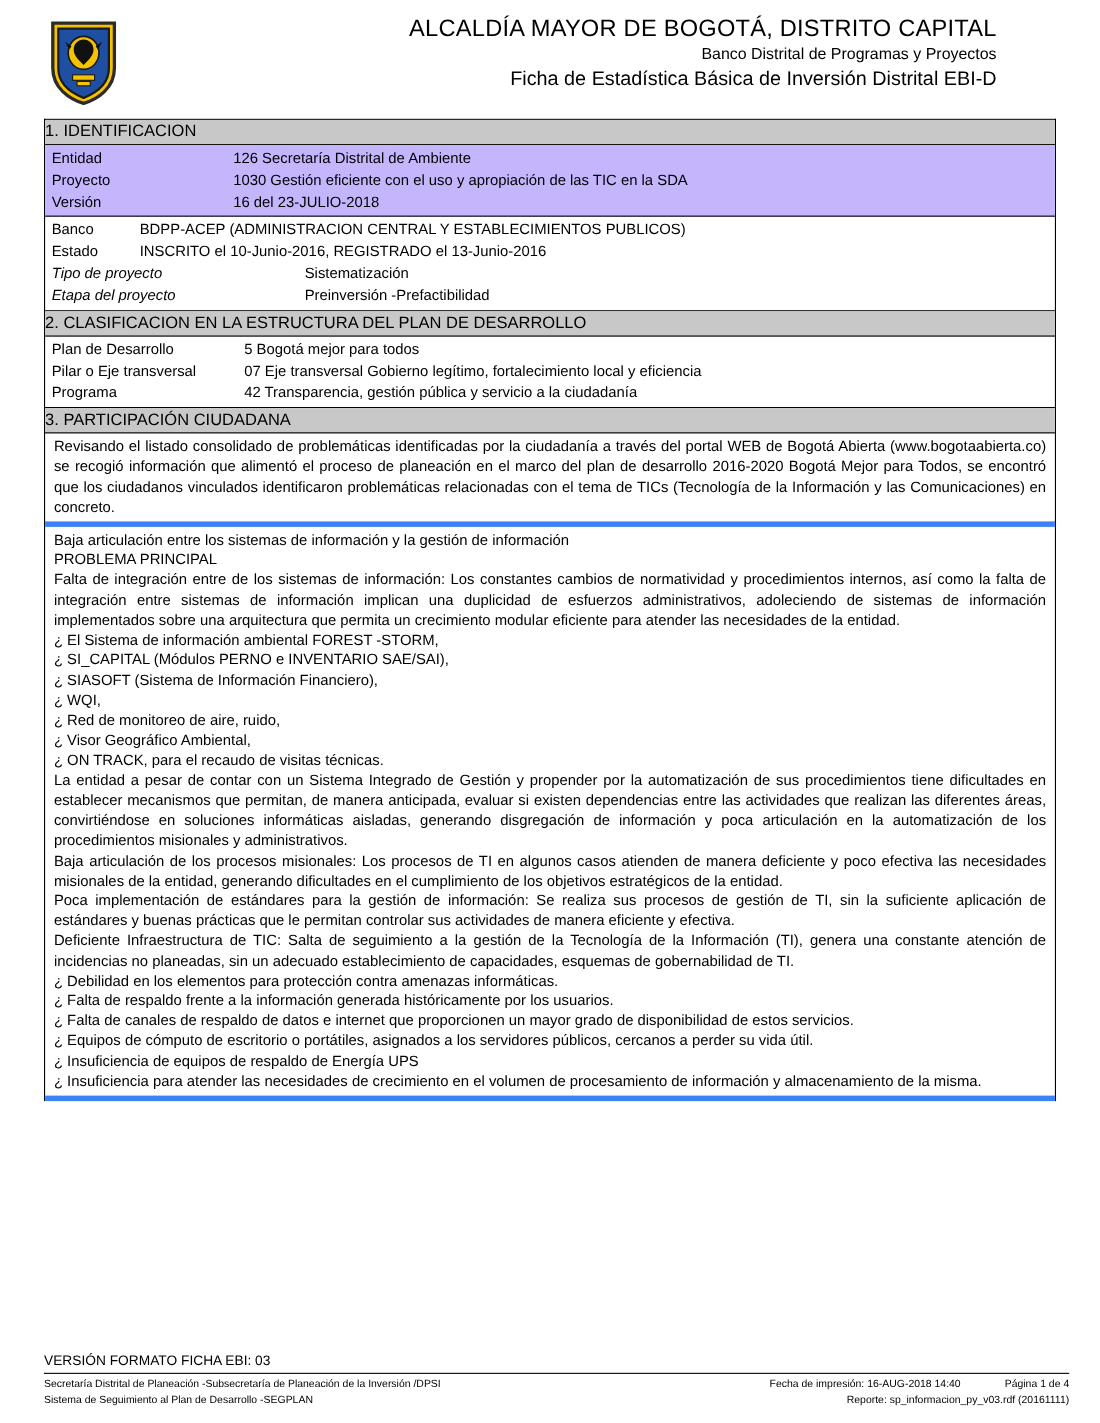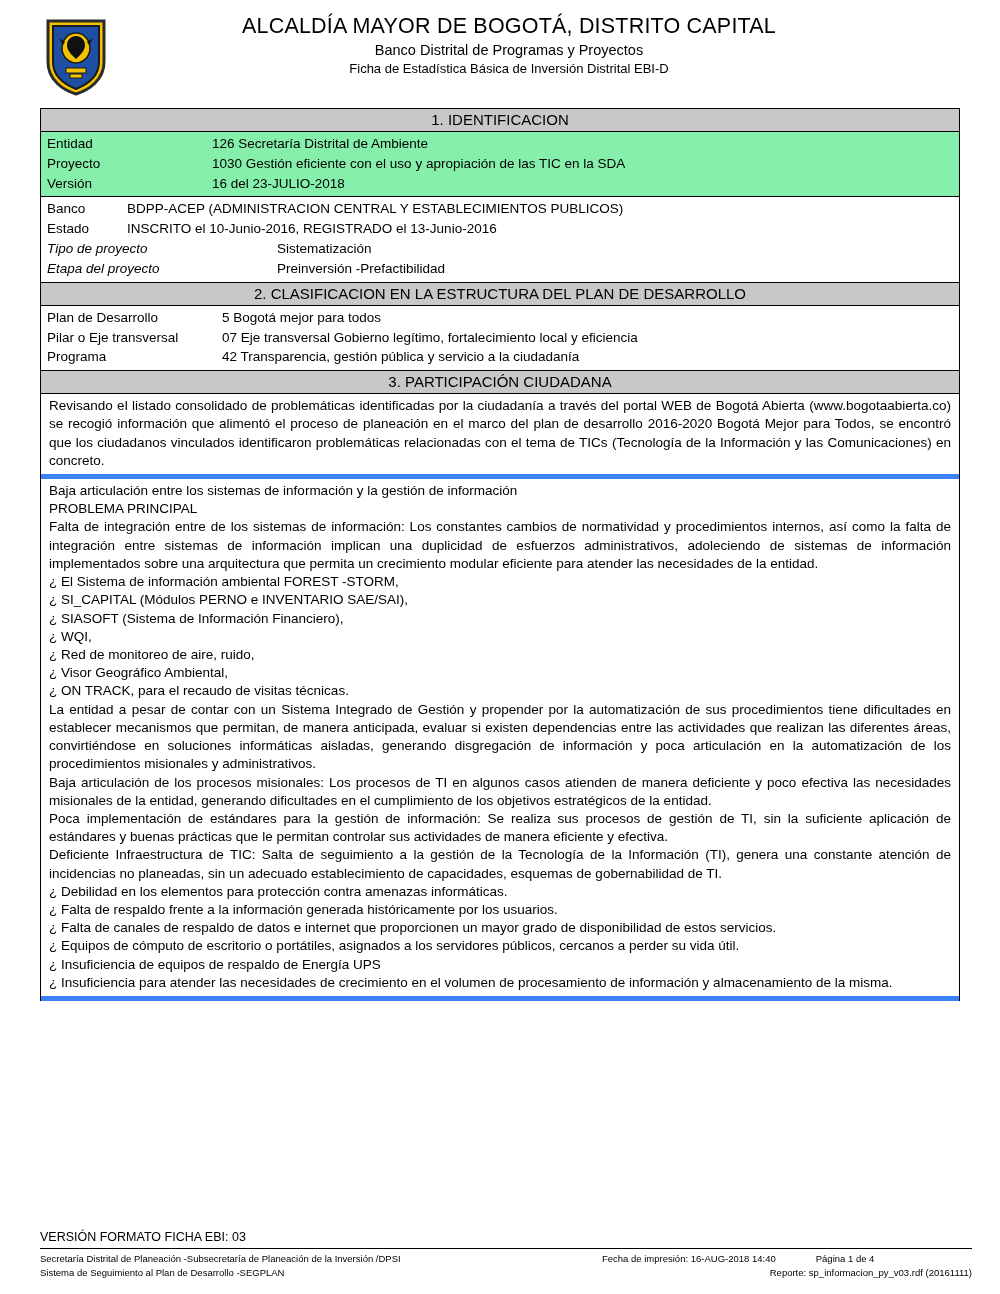--- a/index.html
+++ b/index.html
@@ -30,58 +30,57 @@
   }
   .crest {
     width: 72px;
     flex: 0 0 72px;
     display: flex;
     justify-content: center;
     padding-top: 4px;
   }
   .header-text {
     flex: 1;
-    text-align: center;
+    text-align: right;
     padding-right: 50px;
   }
   .header-title {
     font-size: 21.5px;
     letter-spacing: 0.2px;
     line-height: 1.15;
     white-space: nowrap;
   }
   .header-sub1 {
     font-size: 14.5px;
     margin-top: 3px;
   }
   .header-sub2 {
-    font-size: 13px;
+    font-size: 18px;
     margin-top: 3px;
   }
   
   .tbl {
     margin: 6px 40px 0 40px;
     border: 1px solid #000;
     border-bottom: none;
     box-sizing: border-box;
     width: 920px;
   }
   .sec-head {
     background: #c8c8c8;
-    text-align: center;
     font-size: 15px;
     border-bottom: 1px solid #000;
     padding: 2px 0 3px 0;
   }
   .band {
     border-bottom: 1px solid #000;
     padding: 2px 0 3px 0;
   }
   .band.shade {
-    background: #86efac;
+    background: #c4b5fd;
   }
   .row {
     display: flex;
     padding: 1px 6px;
     line-height: 1.32;
   }
   .lbl {
     flex: 0 0 165px;
   }
   .lbl.wide {
@@ -128,21 +127,21 @@
   .footer-left {
     flex: 1 1 auto;
   }
   .footer-right {
     flex: 0 0 auto;
     text-align: left;
     min-width: 370px;
   }
   .fr-row {
     display: flex;
-    justify-content: flex-start;
+    justify-content: flex-end;
   }
   .fr-row .pg {
     padding-left: 40px;
   }
 </style>
 </head>
 <body>
 
 <div class="page">
 

